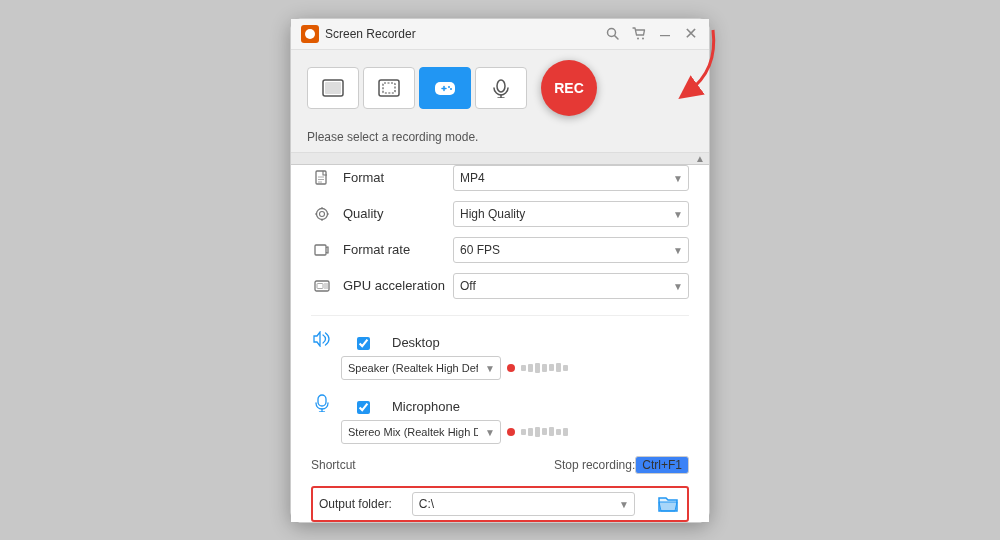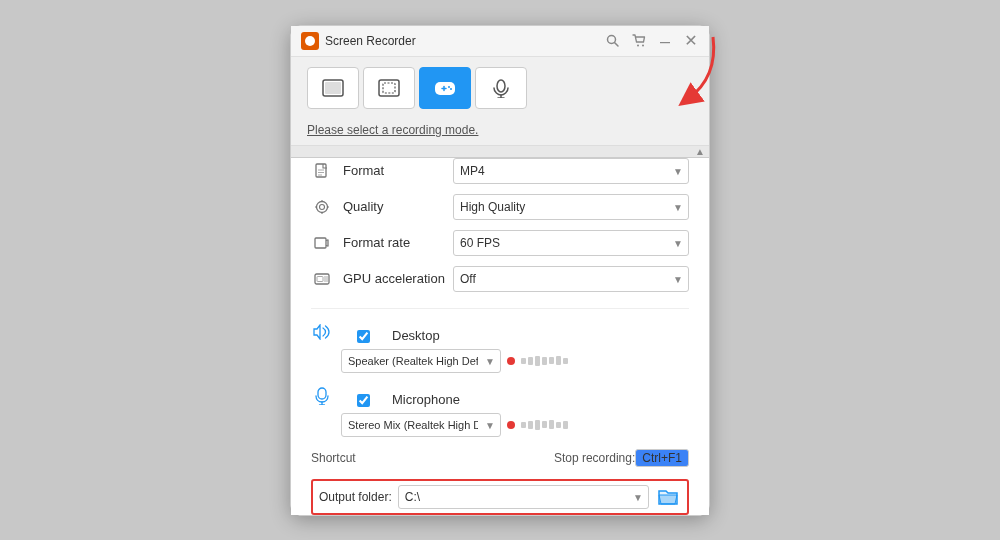--- a/index.html
+++ b/index.html
@@ -111,21 +111,20 @@
       cursor: pointer;
       margin-left: 10px;
       box-shadow: 0 2px 8px rgba(0,0,0,0.3);
       position: relative;
       z-index: 10;
     }
     .hint-text {
       font-size: 12px;
       color: #555;
       padding: 6px 0 8px 0;
-      text-decoration: underline;
     }
     .content {
       padding: 0 20px;
       background: white;
     }
     .settings-section {
       margin-bottom: 16px;
     }
     .setting-row {
       display: flex;
@@ -274,21 +273,21 @@
       font-size: 12px;
       color: #333;
       font-weight: 500;
     }
     .output-section {
       border: 2px solid #e53935;
       border-radius: 3px;
       padding: 4px 6px;
       display: flex;
       align-items: center;
-      gap: 6px;
+      gap: 20px;
     }
     .output-label {
       color: #333;
       font-size: 12px;
       white-space: nowrap;
     }
     .output-dropdown-wrapper {
       flex: 1;
       position: relative;
     }
@@ -376,20 +375,23 @@
 
       <div class="mode-btn">
         <svg width="22" height="20" viewBox="0 0 22 20" fill="none">
           <ellipse cx="11" cy="8" rx="4" ry="6" stroke="#555" stroke-width="1.5" fill="none"></ellipse>
           <path d="M4 10c0 4 4 7 7 7s7-3 7-7" stroke="#555" stroke-width="1.5" stroke-linecap="round" fill="none"></path>
           <line x1="11" y1="17" x2="11" y2="20" stroke="#555" stroke-width="1.5" stroke-linecap="round"></line>
           <line x1="8" y1="20" x2="14" y2="20" stroke="#555" stroke-width="1.5" stroke-linecap="round"></line>
         </svg>
       </div>
 
+      <div class="rec-btn">
+        <span>REC</span>
+      </div>
 
       <svg style="position:absolute; right:-30px; top:-40px; pointer-events:none;" width="90" height="90" viewBox="0 0 90 90">
         <defs>
           <marker id="arrowhead" markerWidth="8" markerHeight="8" refX="4" refY="4" orient="auto">
             <path d="M0,0 L0,8 L8,4 z" fill="#e53935"></path>
           </marker>
         </defs>
         <path d="M80,10 Q85,50 55,72" stroke="#e53935" stroke-width="3" fill="none" marker-end="url(#arrowhead)"></path>
       </svg>
     </div>

